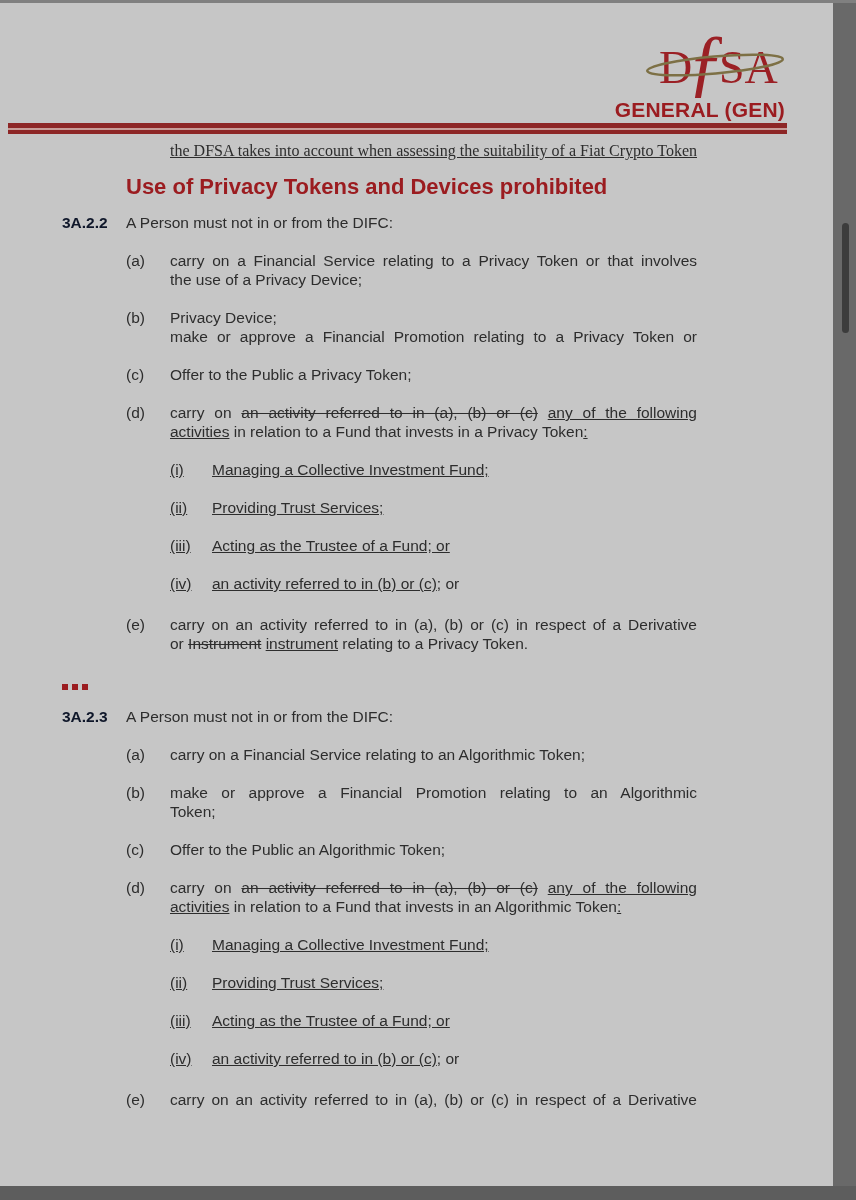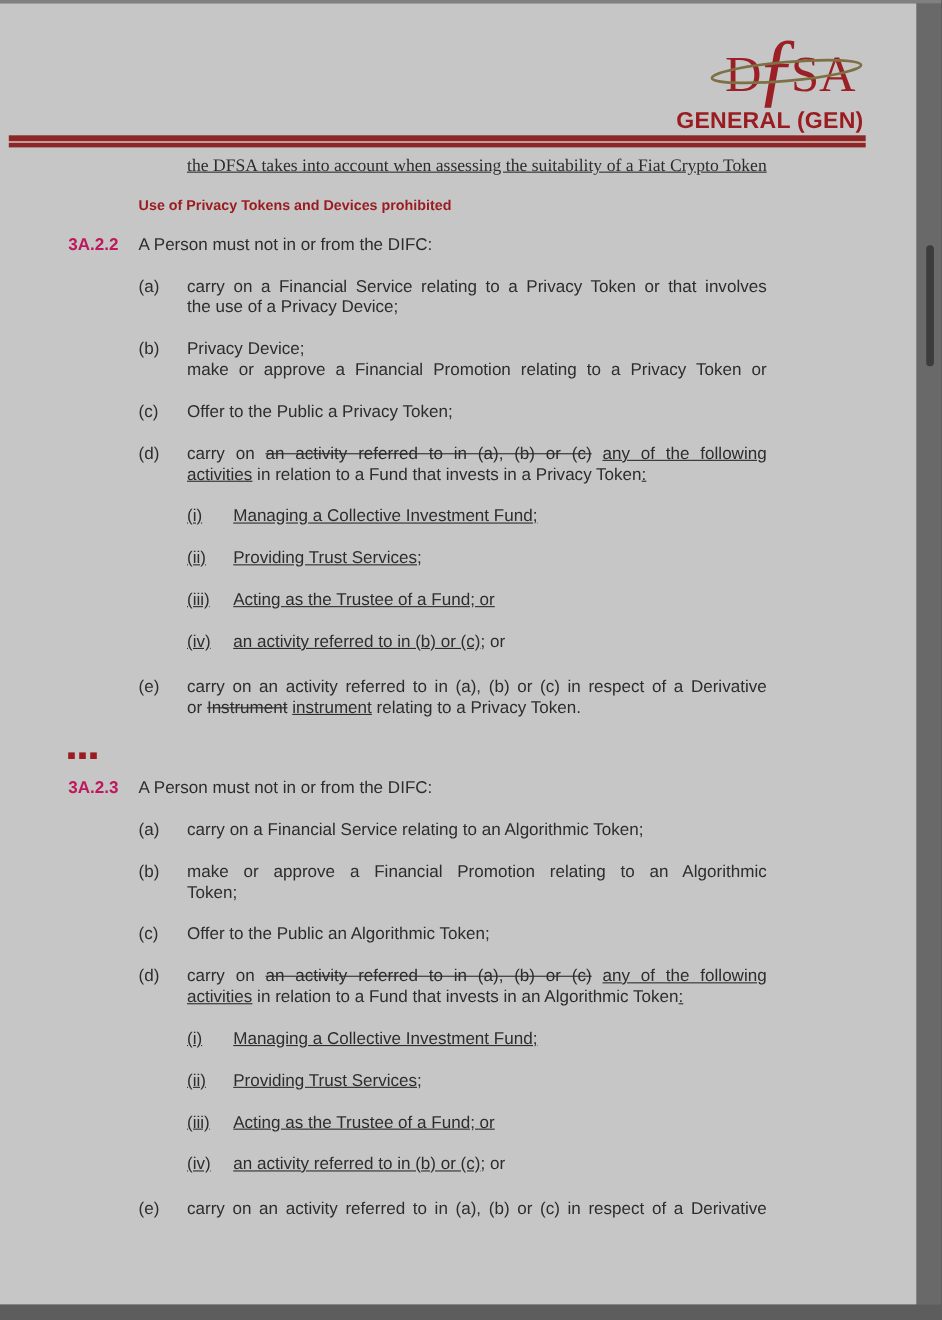--- a/index.html
+++ b/index.html
@@ -13,23 +13,23 @@
 
   .header{position:relative;height:120px;}
   .logo{position:absolute;top:18px;right:48px;width:140px;height:78px;}
   .gen-title{position:absolute;top:95px;right:48px;color:#9b1c20;font-weight:bold;
              font-size:21px;letter-spacing:.2px;}
   .rule-divider{margin-left:8px;width:779px;height:11px;
     background:linear-gradient(to bottom,#8d2626 0,#8d2626 5px,#c79b97 5px,#c79b97 7px,#8d2626 7px,#8d2626 11px);}
 
   .doc{color:#2d2d2d;font-size:15.5px;line-height:19px;}
   .serif-para{margin:7px 0 0 170px;width:527px;font-family:"Liberation Serif",serif;font-size:16px;}
-  .b-heading{margin:17px 0 0 126px;color:#9b1c20;font-weight:bold;font-size:13px;}
+  .b-heading{margin:17px 0 0 126px;color:#9b1c20;font-weight:bold;font-size:22px;}
   .b-rule{margin:17px 0 0 62px;display:flex;width:635px;}
-  .rule-num{width:64px;flex:none;color:#be185d;font-weight:bold;}
+  .rule-num{width:64px;flex:none;color:#0f172a;font-weight:bold;}
   .b-item{margin:19px 0 0 126px;display:flex;width:571px;}
   .item-label{width:44px;flex:none;}
   .item-body{flex:1;min-width:0;}
   .b-sub{margin:19px 0 0 170px;display:flex;width:460px;}
   .sub-label{width:42px;flex:none;text-decoration:underline;}
   .b-sub + .b-item{margin-top:22px;}
   .b-dots{margin:31px 0 0 62px;display:flex;gap:4px;}
   .b-dots i{width:6px;height:6px;background:#9b1c20;display:block;}
   .b-dots + .b-heading{margin-top:33px;}
   .tl.just{text-align:justify;text-align-last:justify;}

